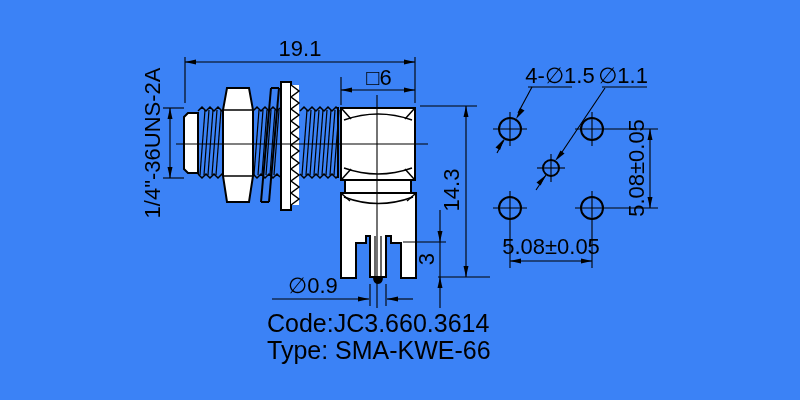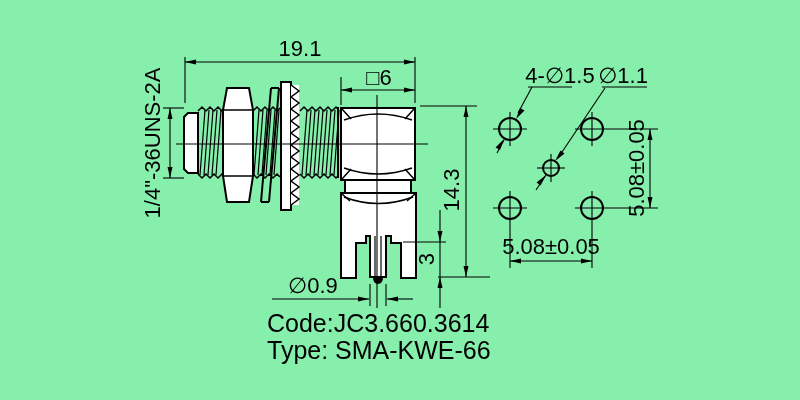--- a/index.html
+++ b/index.html
@@ -1,16 +1,16 @@
 <!DOCTYPE html>
 <html><head>
 <meta charset="utf-8">
 <style>
   html,body{margin:0;padding:0;background:#ffffff;}
-  .page{width:800px;height:400px;background:#86efac;position:relative;overflow:hidden;}
+  .page{width:800px;height:400px;background:#3b82f6;position:relative;overflow:hidden;}
   svg text{font-family:"Liberation Sans","DejaVu Sans",sans-serif;fill:#000;}
   .outline{fill:#ffffff;stroke:#000000;stroke-width:2;}
   .outline-nf{fill:none;stroke:#000000;stroke-width:2;}
   .med{fill:none;stroke:#000000;stroke-width:1.5;}
   .thin{fill:none;stroke:#000000;stroke-width:1.1;}
   .hatch{stroke:#000000;stroke-width:1.2;}
   .arrow{fill:#000000;stroke:none;}
   .dimtext{font-size:22px;}
   .notetext{font-size:25px;}
 </style>

